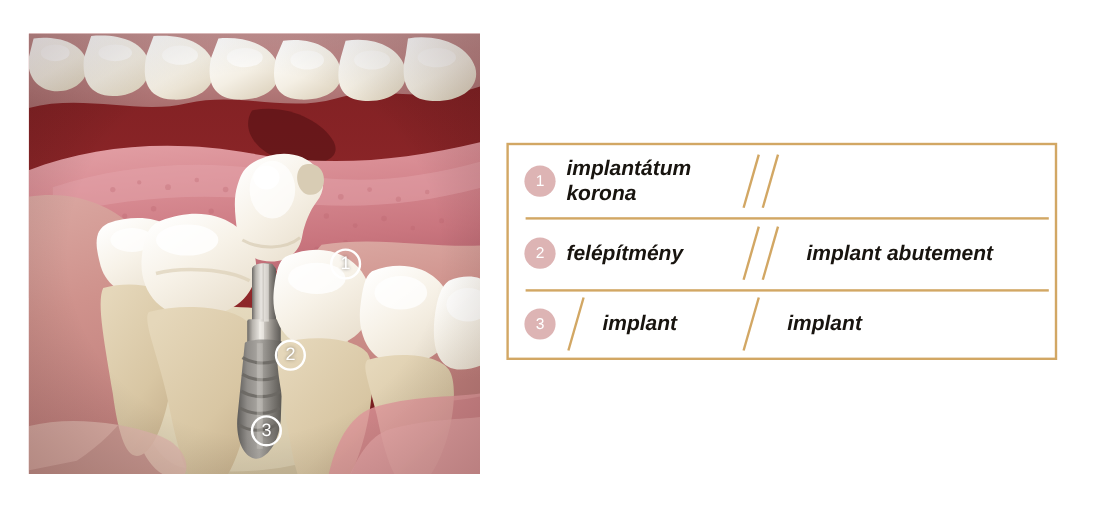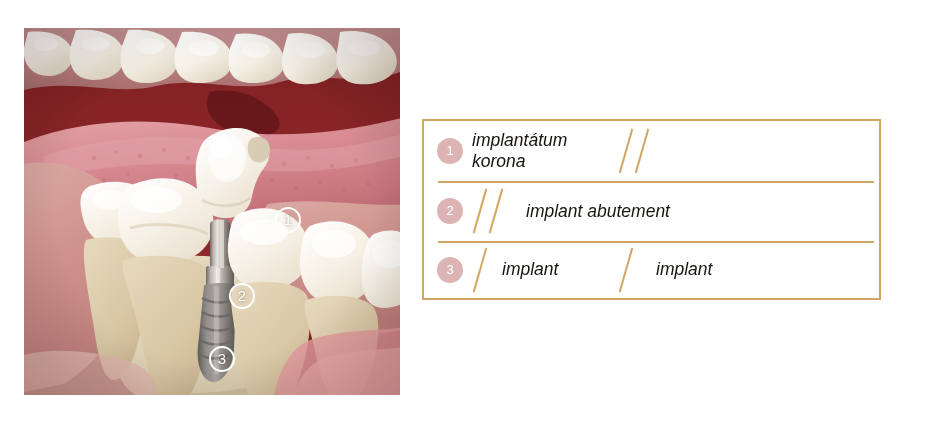--- a/index.html
+++ b/index.html
@@ -93,20 +93,21 @@
     margin-right: 9px;
   }
 
   .cell {
     font-family: "Liberation Sans", sans-serif;
     font-style: italic;
     font-size: 17.5px;
     line-height: 21px;
     color: #18140f;
     box-sizing: border-box;
+    font-weight: bold;
   }
   .col-hu { flex: 0 0 146px; }
   .col-fr { flex: 0 0 130px; padding-left: 14px; }
   .col-en { flex: 1 1 auto; padding-left: 22px; }
 
   .slash {
     flex: 0 0 auto;
     width: 16px;
     height: 46px;
     position: relative;
@@ -340,20 +341,21 @@
     <div class="badge">1</div>
     <div class="cell col-hu">implantátum korona</div>
     <div class="slash"></div>
     <div class="slash"></div>
   </div>
 
   <div class="row-divider" id="divider-1"></div>
 
   <div class="legend-row r2">
     <div class="badge">2</div>
+    <div class="cell col-hu">felépítmény</div>
     <div class="slash"></div>
     <div class="slash"></div>
     <div class="cell col-en">implant abutement</div>
   </div>
 
   <div class="row-divider" id="divider-2"></div>
 
   <div class="legend-row r3">
     <div class="badge">3</div>
     <div class="slash"></div>

